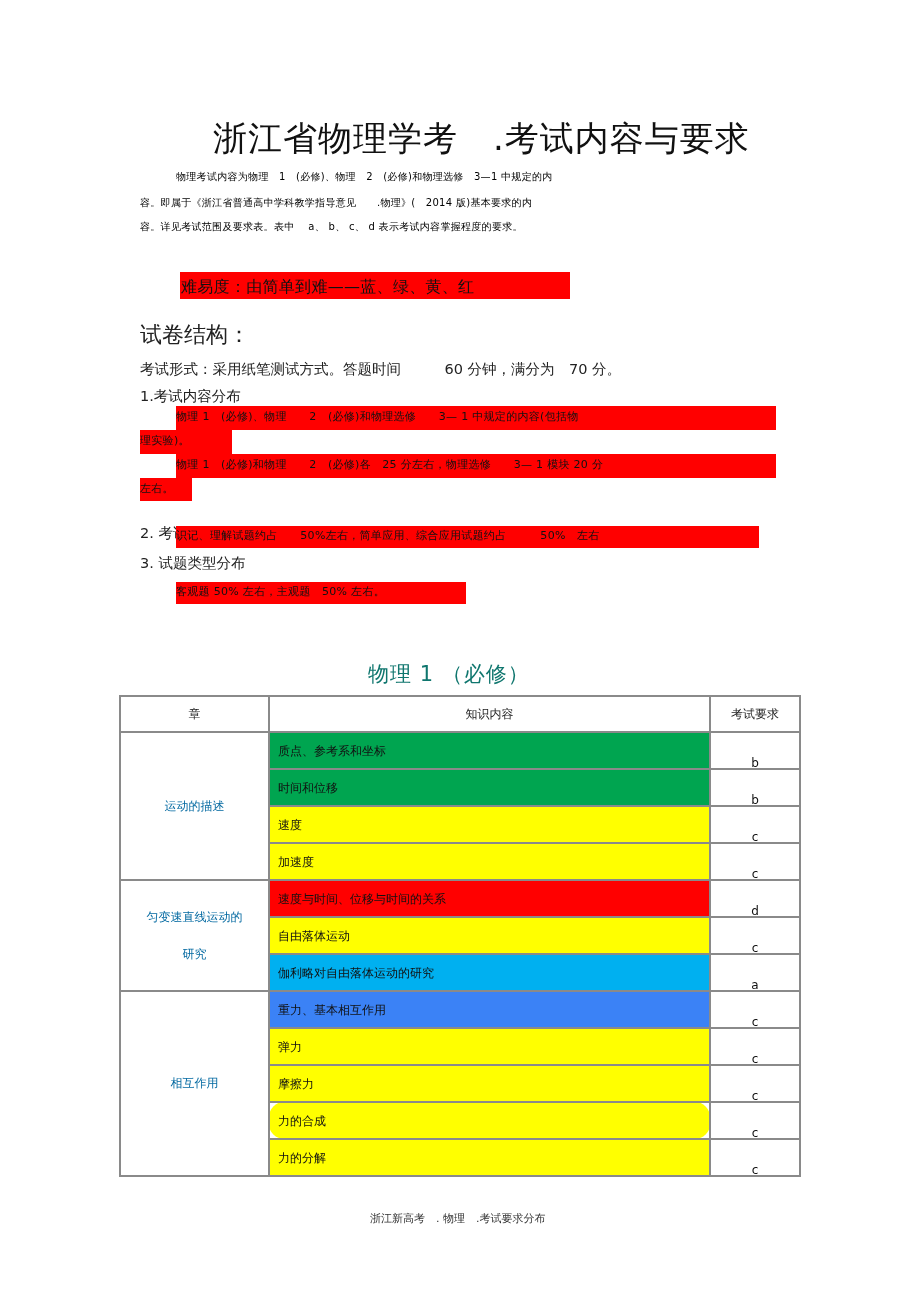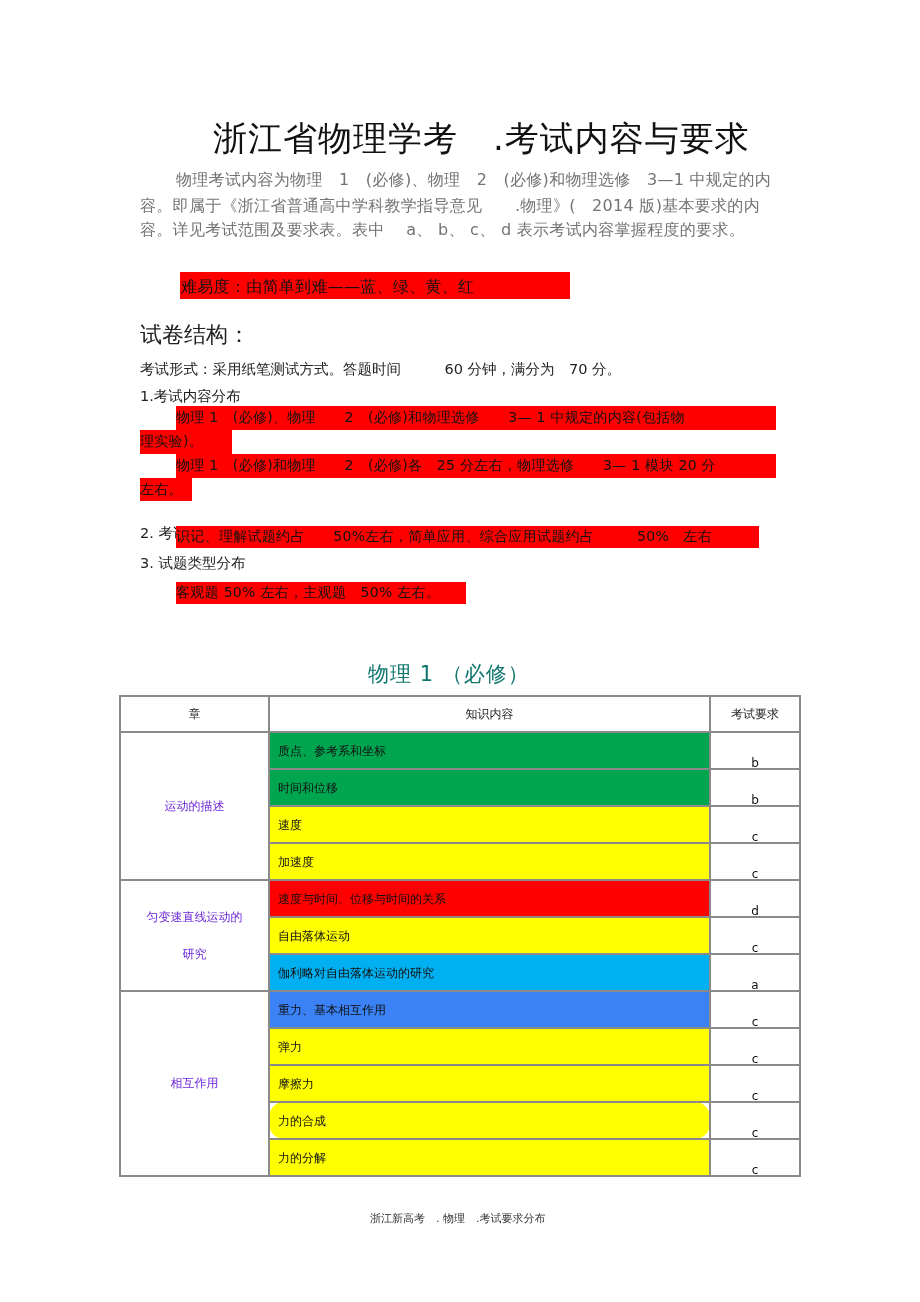--- a/index.html
+++ b/index.html
@@ -1,32 +1,32 @@
 <!DOCTYPE html>
 <html><head>
 <meta charset="utf-8">
 <style>
   html, body { margin: 0; padding: 0; background: #ffffff; }
   body { width: 920px; height: 1302px; position: relative; overflow: hidden;
          font-family: "DejaVu Sans", "Liberation Sans", sans-serif; color: #111; }
   .abs { position: absolute; white-space: nowrap; }
   .title { left: 213px; top: 116px; font-size: 34px; color: #111; letter-spacing: 1px; }
-  .para { left: 140px; font-size: 16px; color: #737373; letter-spacing: 0.3px; }
+  .para { left: 140px; font-size: 10px; color: #000000; letter-spacing: 0.3px; }
   .redbox { position: absolute; background: #ff0000; }
-  .redtext { position: absolute; white-space: nowrap; font-size: 14px; color: #111; letter-spacing: 0.3px; }
+  .redtext { position: absolute; white-space: nowrap; font-size: 11px; color: #111; letter-spacing: 0.3px; }
   .section { left: 140px; top: 320px; font-size: 22px; color: #222; }
   .subhead { left: 140px; font-size: 14.5px; color: #222; }
   .table-title { left: 368px; top: 660px; font-size: 21px; color: #0f766e; letter-spacing: 1px; }
 
   table.req { position: absolute; left: 119px; top: 695px; border-collapse: collapse;
               table-layout: fixed; width: 680px; }
   table.req td, table.req th { border: 2px solid #8a8a8a; padding: 0; font-weight: normal; }
   table.req th { height: 34px; font-size: 12px; color: #222; background: #fff; }
   table.req td { height: 35px; font-size: 12px; }
-  td.chapter { text-align: center; background: #fff; color: #6d28d9; font-size: 12.5px; line-height: 37px; }
+  td.chapter { text-align: center; background: #fff; color: #0369a1; font-size: 12.5px; line-height: 37px; }
   td.topic { padding-left: 8px !important; vertical-align: top; }
   td.topic span { display: block; margin-top: 10px; }
   td.level { text-align: center; vertical-align: bottom; background: #fff; font-size: 15px; color: #111; }
   td.level span { display: block; margin-bottom: -2px; }
   .footer { left: 370px; top: 1211px; font-size: 11px; color: #333; }
 </style>
 </head>
 <body>
 
 <div class="abs title">浙江省物理学考　.考试内容与要求</div>

